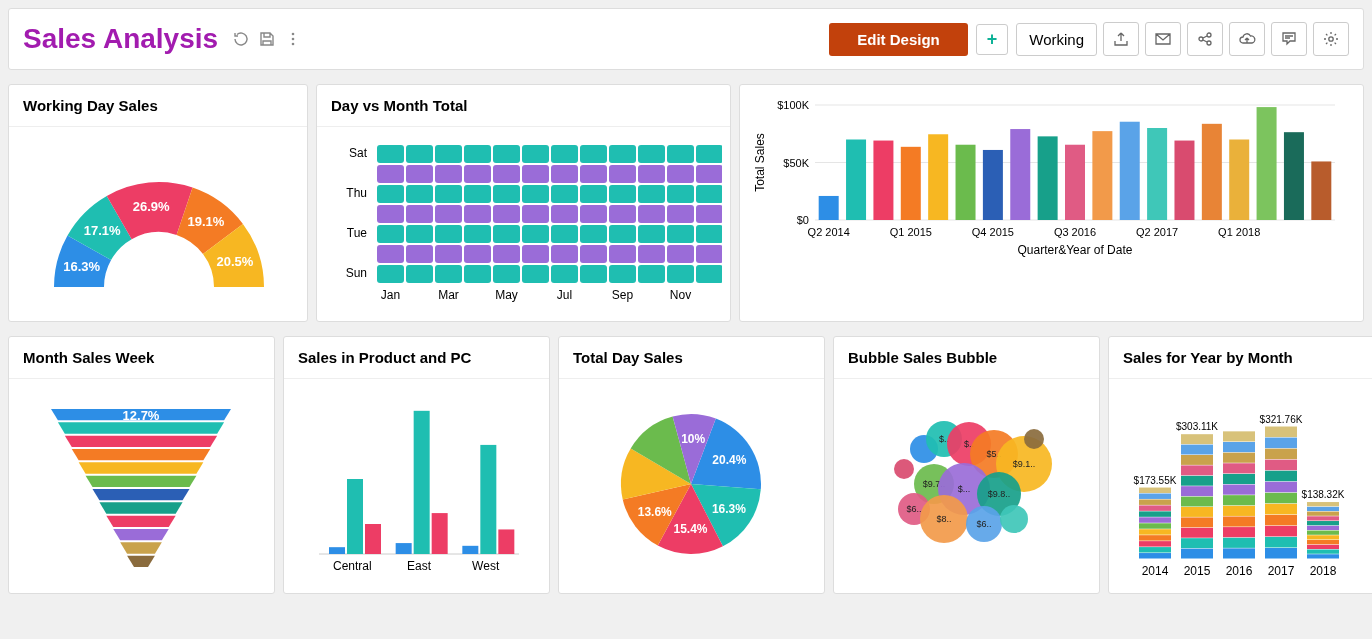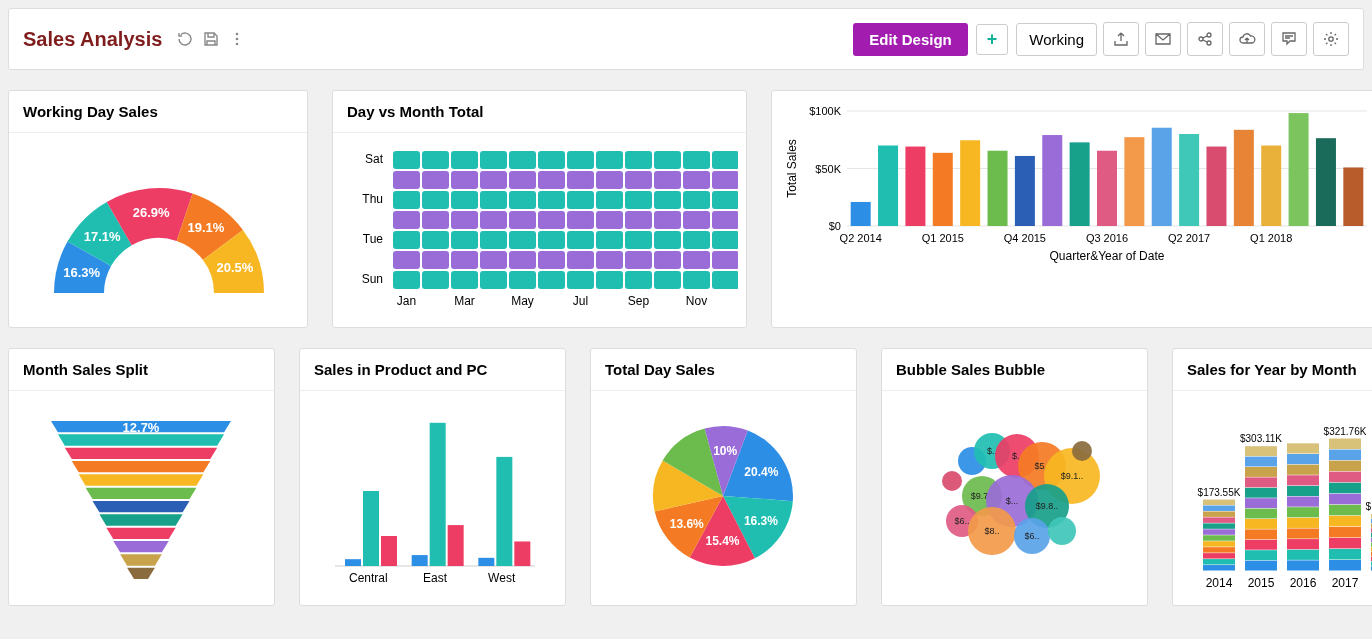--- a/index.html
+++ b/index.html
@@ -1,26 +1,26 @@
 <!DOCTYPE html>
 <html><head>
 <meta charset="utf-8">
 <style>
 *{box-sizing:border-box;margin:0;padding:0;font-family:-apple-system,BlinkMacSystemFont,"Segoe UI",Helvetica,Arial,sans-serif}
 body{background:#f0f0f0;padding:8px}
 .topbar{background:#fff;height:62px;display:flex;align-items:center;padding:0 14px;border:1px solid #ddd;border-radius:3px}
-.title{font-size:20px;font-weight:700;color:#7f1d1d}
+.title{font-size:28px;font-weight:700;color:#a21caf}
 .title-icons{display:flex;gap:8px;margin-left:14px}
 .title-icons .ic{width:18px;height:18px;display:flex;align-items:center;justify-content:center;color:#888;cursor:pointer}
 .spacer{flex:1}
-.btn-green{background:#a21caf;color:#fff;border:none;padding:8px 16px;font-size:15px;border-radius:3px;cursor:pointer;font-weight:600}
+.btn-green{background:#c2410c;color:#fff;border:none;padding:8px 28px;font-size:15px;border-radius:3px;cursor:pointer;font-weight:600}
 .btn-out{background:#fff;border:1px solid #ccc;padding:7px 12px;font-size:15px;border-radius:3px;cursor:pointer;margin-left:8px}
 .btn-plus{color:#0fb297;font-weight:700;font-size:18px;padding:4px 10px}
 .icon-btn{background:#fff;border:1px solid #ccc;width:36px;height:34px;border-radius:3px;margin-left:6px;cursor:pointer;display:flex;align-items:center;justify-content:center;color:#666}
-.grid{display:grid;gap:24px;margin-top:20px}
+.grid{display:grid;gap:8px;margin-top:14px}
 .row1{grid-template-columns:300px 415px 1fr}
 .row2{grid-template-columns:repeat(5,1fr)}
 .card{background:#fff;border:1px solid #ddd;border-radius:3px}
 .card-h{padding:12px 14px;font-size:15px;font-weight:700;border-bottom:1px solid #eee}
 .card-b{padding:10px;position:relative}
 svg text{font-family:inherit}
 </style>
 </head>
 <body>
 
@@ -244,21 +244,21 @@
           <text x="325" y="159" text-anchor="middle" font-size="12">Quarter&amp;Year of Date</text>
           <text x="14" y="67.5" text-anchor="middle" font-size="12" transform="rotate(-90 14 67.5)">Total Sales</text>
         </svg>
     </div>
   </div>
 </div>
 
 <div class="grid row2">
 
   <div class="card">
-    <div class="card-h">Month Sales Split</div>
+    <div class="card-h">Month Sales Week</div>
     <div class="card-b">
       <svg width="245" height="190" viewBox="0 0 245 190" id="svg-funnel">
           <path d="M32 20L212 20L205.08333333333331 31.333333333333336L38.91666666666667 31.333333333333336Z" fill="#2d8ee6"></path>
           <path d="M38.91666666666667 33.333333333333336L205.08333333333331 33.333333333333336L198.16666666666669 44.66666666666667L45.83333333333333 44.66666666666667Z" fill="#1fbeb1"></path>
           <path d="M45.83333333333333 46.66666666666667L198.16666666666669 46.66666666666667L191.25 58L52.75 58Z" fill="#ed3d65"></path>
           <path d="M52.75 60L191.25 60L184.33333333333334 71.33333333333334L59.666666666666664 71.33333333333334Z" fill="#f47b24"></path>
           <path d="M59.666666666666664 73.33333333333334L184.33333333333334 73.33333333333334L177.41666666666666 84.66666666666667L66.58333333333334 84.66666666666667Z" fill="#f7b722"></path>
           <path d="M66.58333333333334 86.66666666666667L177.41666666666666 86.66666666666667L170.5 98L73.5 98Z" fill="#6bbb4d"></path>
           <path d="M73.5 100L170.5 100L163.58333333333331 111.33333333333334L80.41666666666667 111.33333333333334Z" fill="#2b5fb5"></path>
           <path d="M80.41666666666667 113.33333333333334L163.58333333333331 113.33333333333334L156.66666666666669 124.66666666666667L87.33333333333333 124.66666666666667Z" fill="#17a08a"></path>

